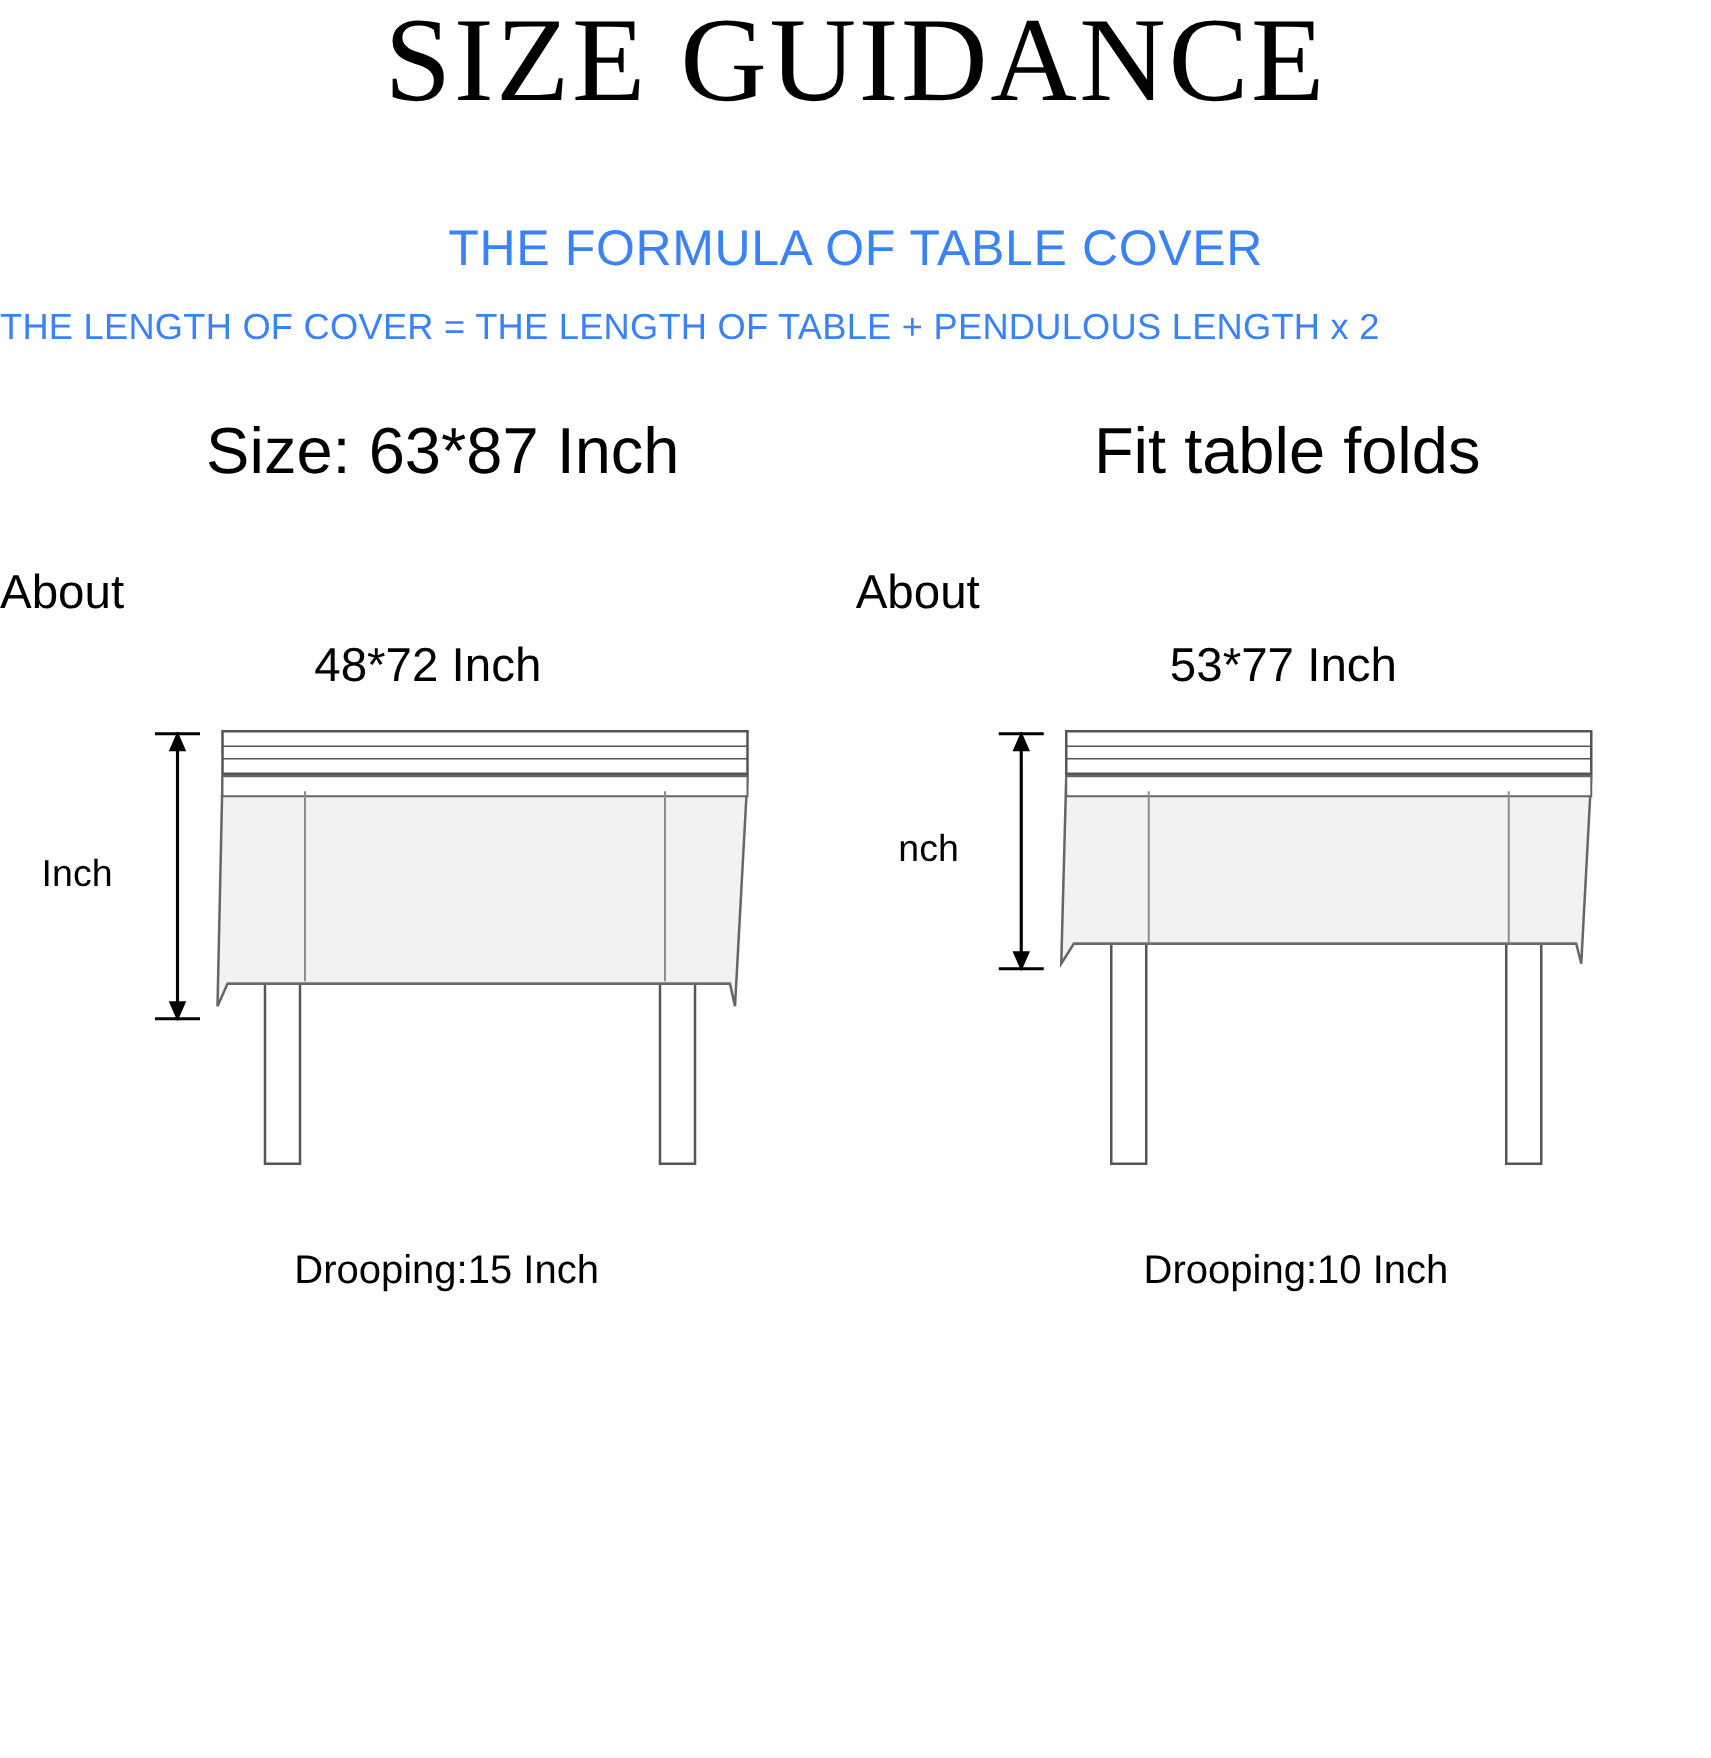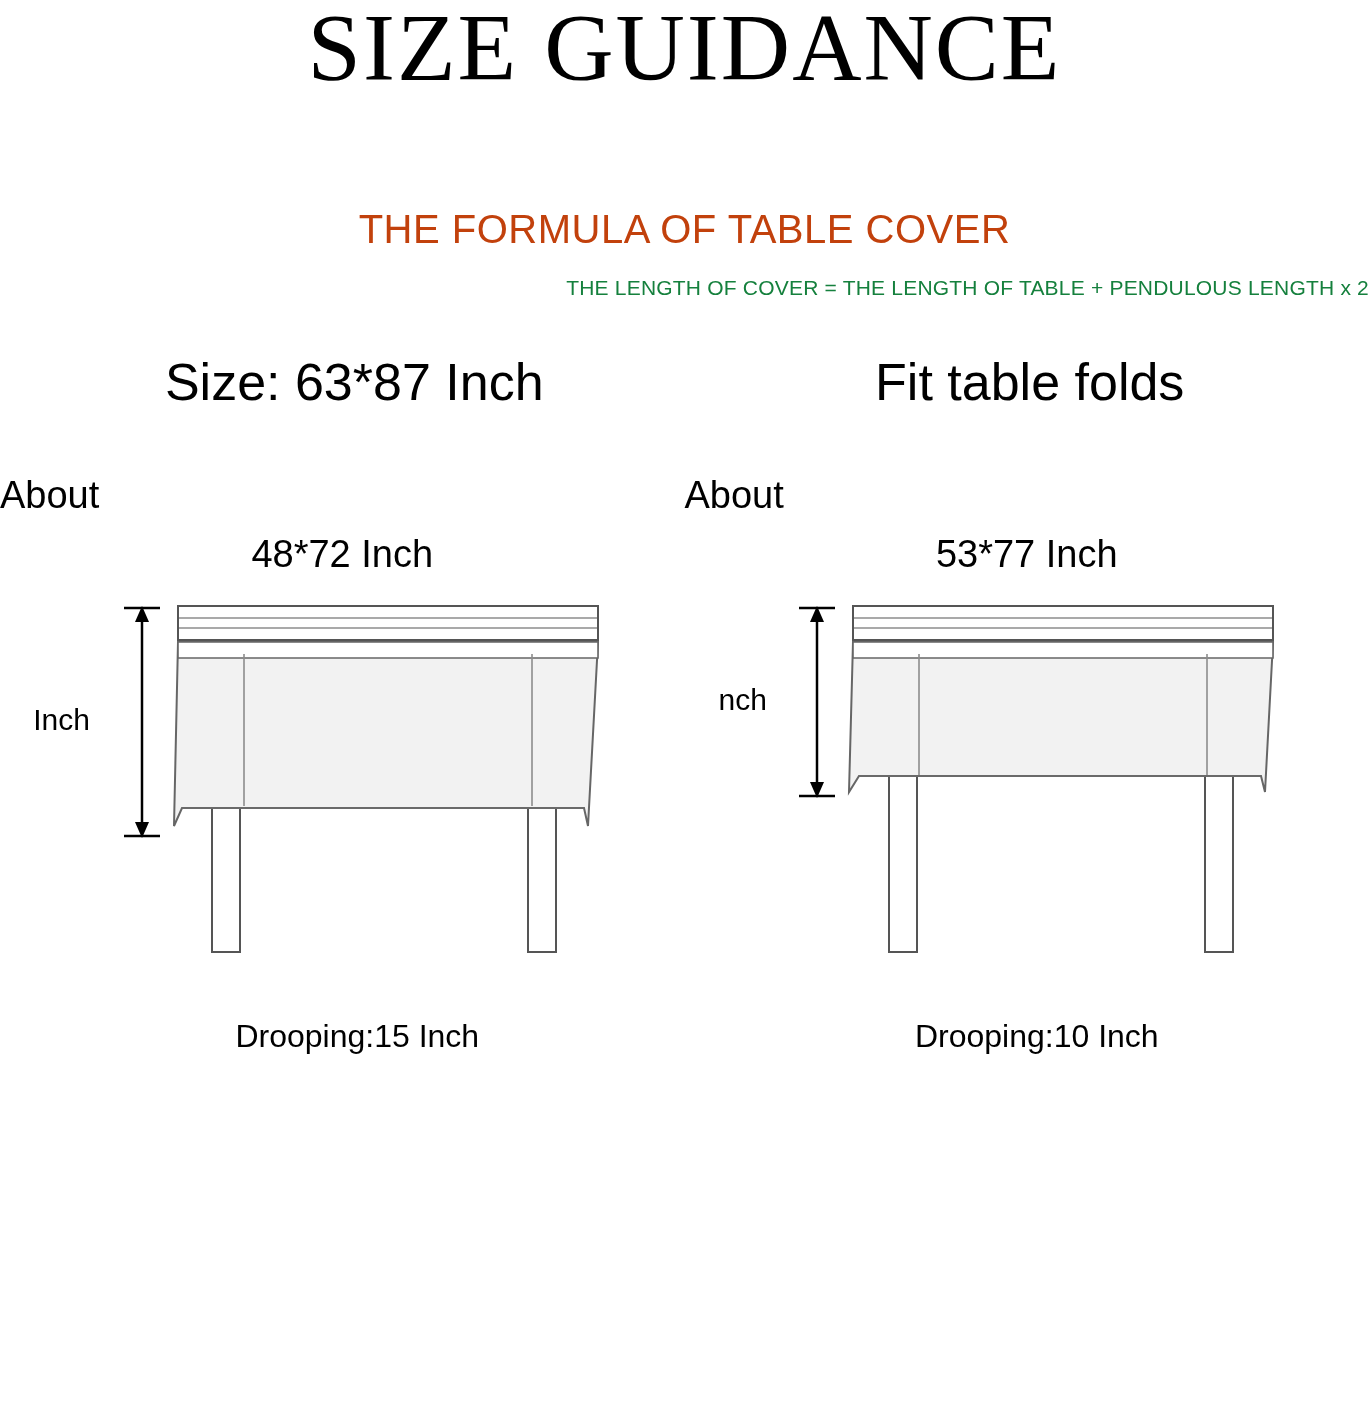--- a/index.html
+++ b/index.html
@@ -32,28 +32,28 @@
     letter-spacing: 2px;
     font-weight: 400;
     margin-top: -2px;
     color: #000;
   }
 
   
   .formula-heading {
     text-align: center;
     font-size: 40px;
-    color: #c2410c;
+    color: #3b82f6;
     letter-spacing: 0.5px;
-    margin-top: 108px;
+    margin-top: 78px;
   }
   .formula-line {
-    text-align: right;
-    font-size: 21px;
-    color: #15803d;
+    text-align: left;
+    font-size: 29px;
+    color: #3b82f6;
     margin-top: 24px;
     letter-spacing: 0.2px;
   }
   .formula-line.second {
     margin-top: 14px;
   }
 
   
   .columns {
     display: flex;

